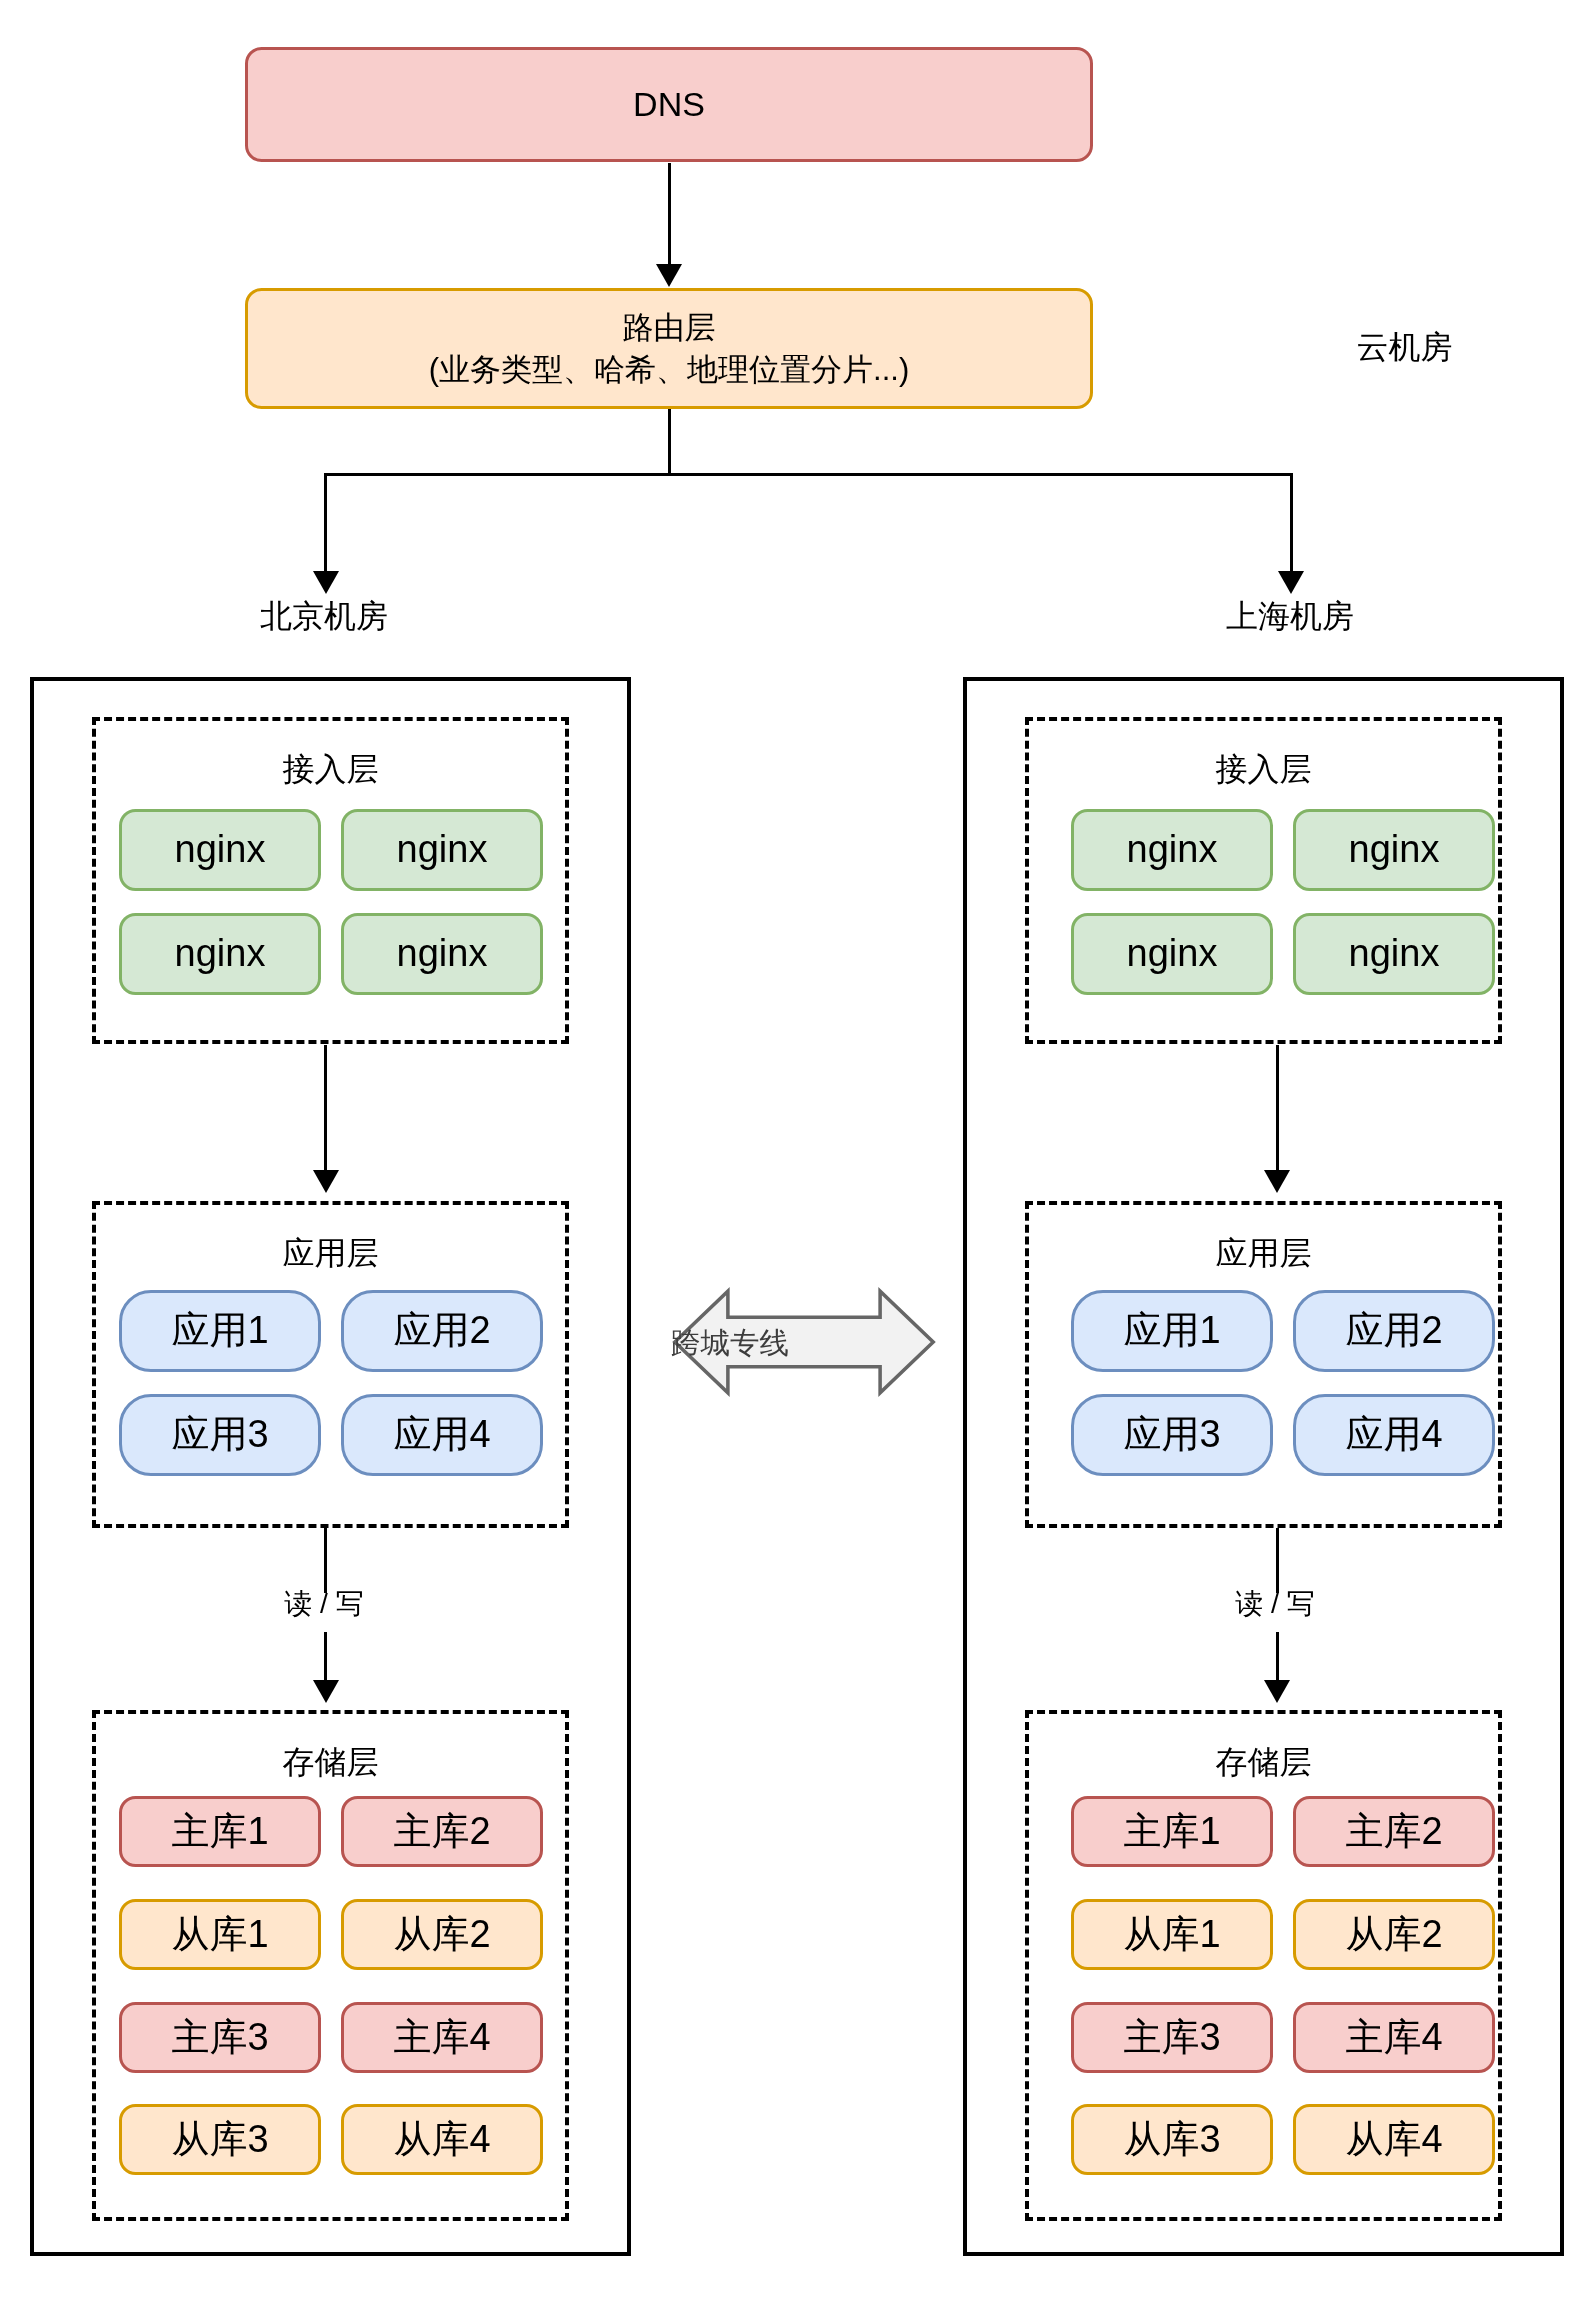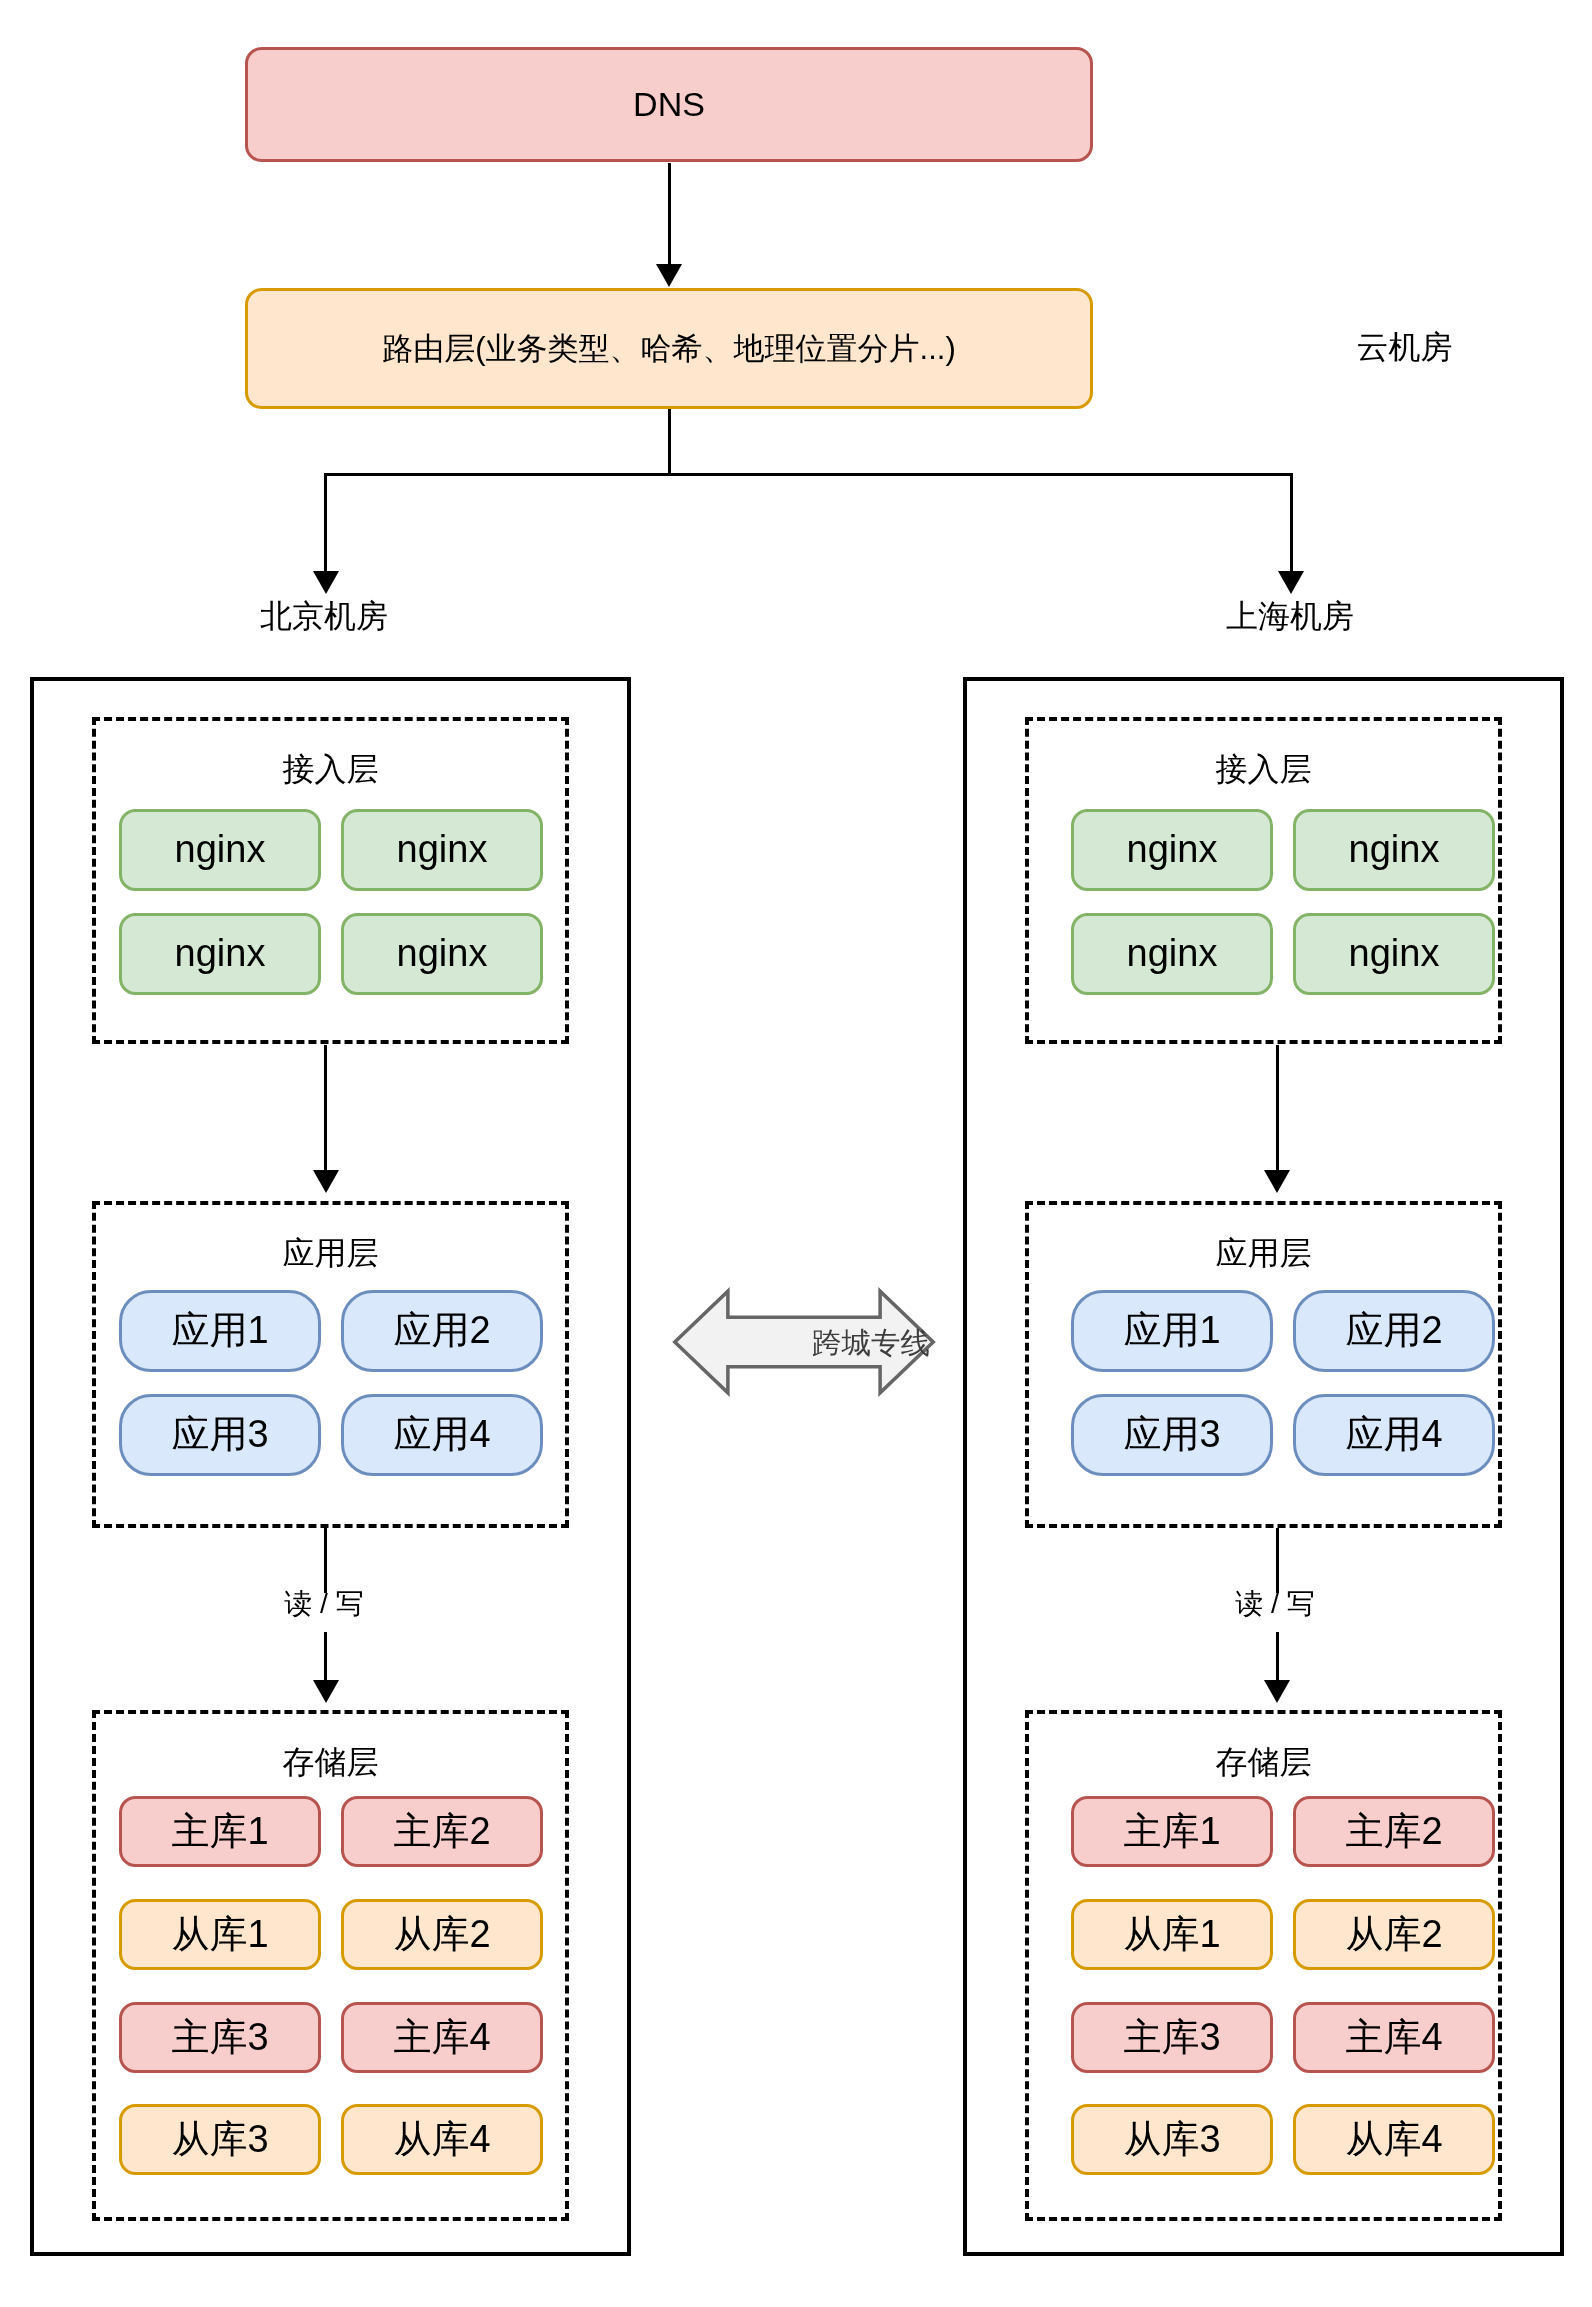--- a/index.html
+++ b/index.html
@@ -73,23 +73,23 @@
     border-left:13px solid transparent;
     border-right:13px solid transparent;
     border-top:23.6px solid #000000;
   }
 
   
   .dbl-arrow{position:absolute;}
   .dbl-arrow svg{display:block;}
   .dbl-arrow .dtxt{
     position:absolute;
-    left:0;right:7px;top:50%;
+    left:0;right:16px;top:50%;
     transform:translateY(-46%);
-    text-align:right;
+    text-align:left;
     font-size:29.5px;
     color:#3d3d3d;
   }
 
   .fs-dns{font-size:34px;}
   .fs-route{font-size:31px;}
   .fs-node{font-size:38px;}
   .fs-dc{font-size:32px;}
   .fs-cloud{font-size:32px;}
   .fs-rw{font-size:28px;}
@@ -99,21 +99,21 @@
 
 <div id="canvas">
 
   <div class="node n-red fs-dns" style="left:245px;top:28px;width:848px;height:115px;">
     <span>DNS</span>
   </div>
 
   <div class="vline" style="left:668px;top:144px;height:106px;"></div>
   <div class="arrowhead" style="left:656px;top:245px;"></div>
 
-  <div class="node n-orange fs-route" style="left:245px;top:269px;width:848px;height:121px;flex-direction:row;">
+  <div class="node n-orange fs-route" style="left:245px;top:269px;width:848px;height:121px;flex-direction:column;">
     <span>路由层</span>
     <span>(业务类型、哈希、地理位置分片...)</span>
   </div>
 
   <div class="lbl fs-cloud" style="left:1310px;top:307px;width:189px;">云机房</div>
 
   <div class="vline" style="left:668px;top:390px;height:65px;"></div>
   <div class="hline" style="left:324px;top:454px;width:969px;"></div>
   <div class="vline" style="left:324px;top:454px;height:106px;"></div>
   <div class="vline" style="left:1290px;top:454px;height:106px;"></div>

